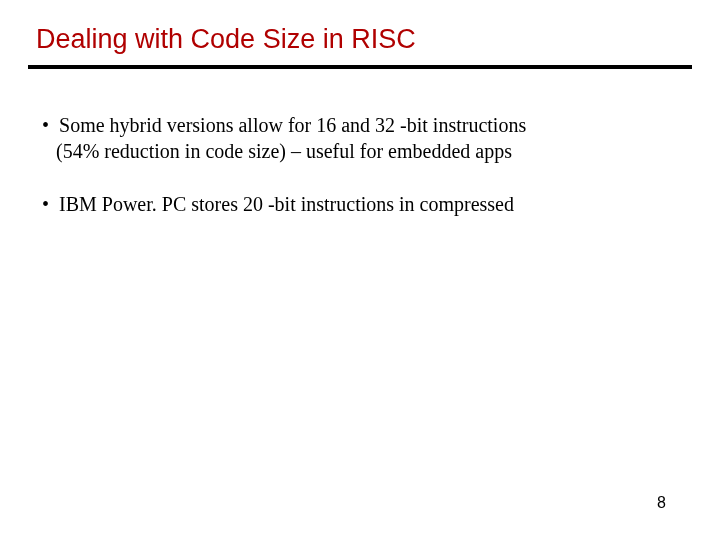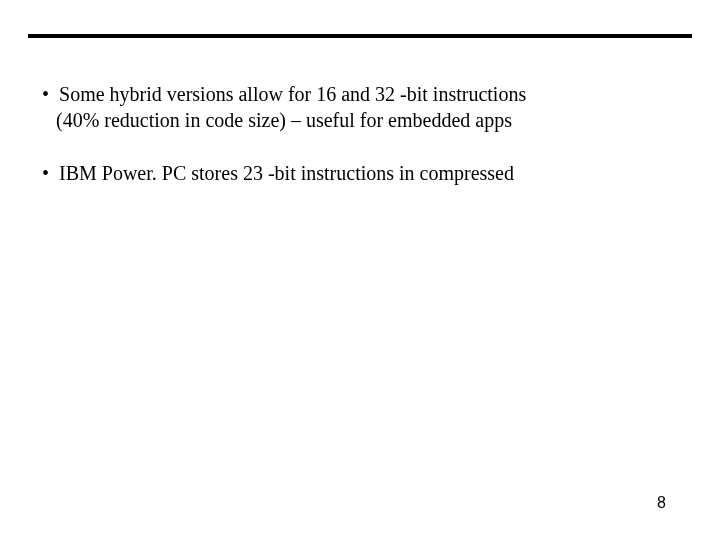--- a/index.html
+++ b/index.html
@@ -11,30 +11,31 @@
   .bullet { margin-bottom: 28px; }
   .bullet-mark { display: inline; }
   .bullet-text { display: inline; }
   .bullet-cont { display: block; padding-left: 14px; }
   .pagenum { position: absolute; right: 54px; bottom: 28px; font-size: 16px; color: #000; }
 </style>
 </head>
 <body>
 
 <div class="slide">
+  <div class="title">Dealing with Code Size in RISC</div>
   <hr class="rule">
   <div class="body">
 
     <div class="bullet">
       <span class="bullet-mark">•</span>
       <span class="bullet-text">&nbsp;<span>Some hybrid versions allow for 16 and 32 -bit instructions</span></span>
-      <span class="bullet-cont">(40% reduction in code size) – useful for embedded apps</span>
+      <span class="bullet-cont">(54% reduction in code size) – useful for embedded apps</span>
     </div>
 
     <div class="bullet">
       <span class="bullet-mark">•</span>
-      <span class="bullet-text">&nbsp;<span>IBM Power. PC stores 23 -bit instructions in compressed</span></span>
+      <span class="bullet-text">&nbsp;<span>IBM Power. PC stores 20 -bit instructions in compressed</span></span>
     </div>
 
 
   </div>
   <div class="pagenum">8</div>
 </div>
 
 </body></html>

